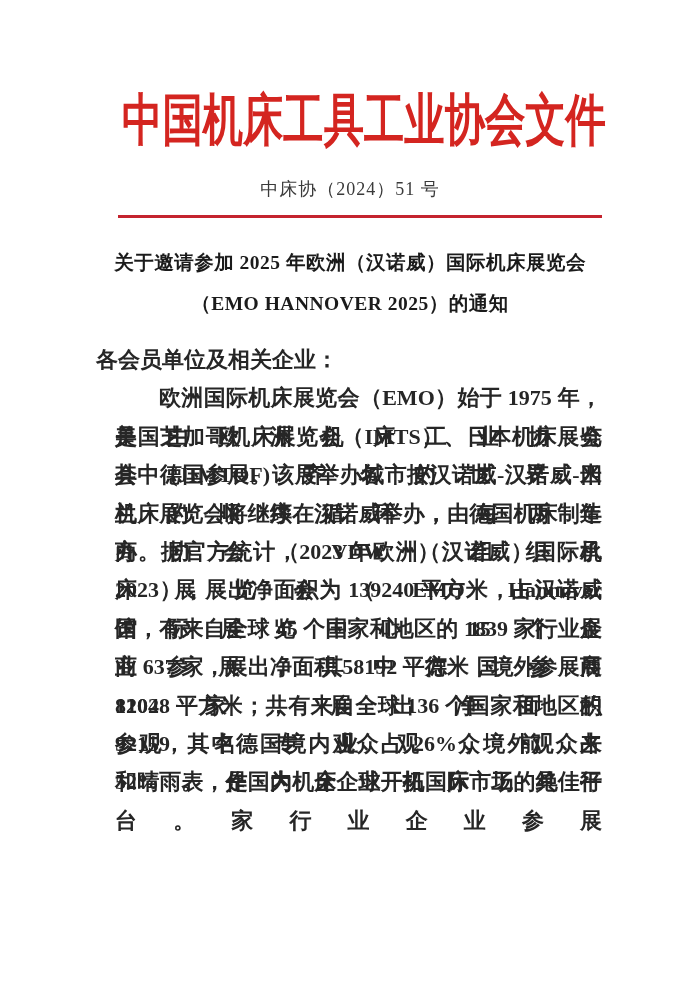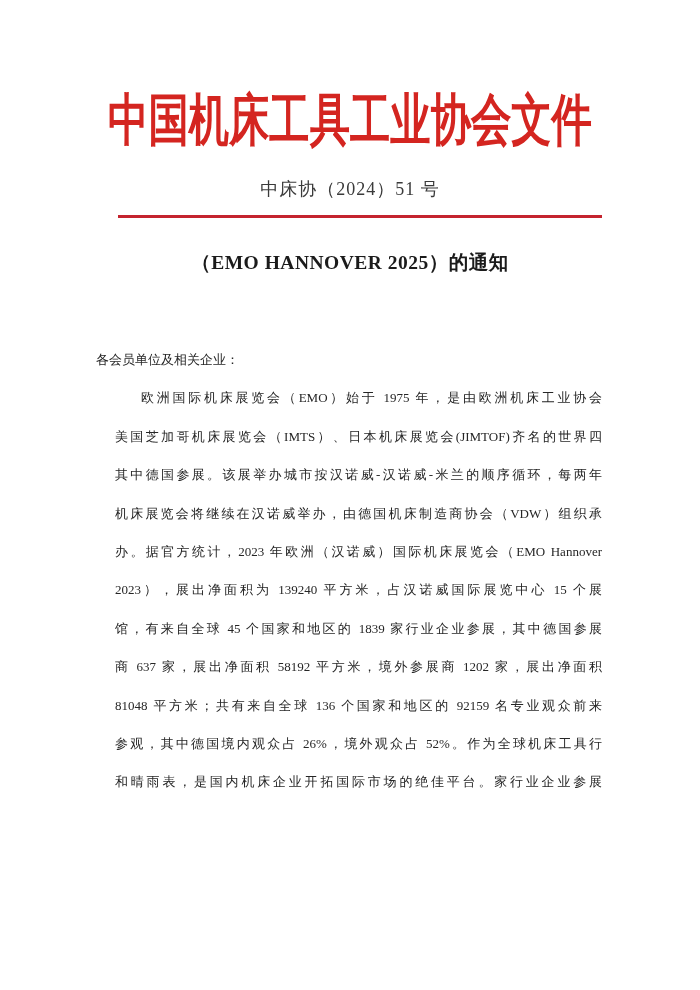--- a/index.html
+++ b/index.html
@@ -15,21 +15,21 @@
     overflow: hidden;
     font-family: "Liberation Serif", "DejaVu Serif", serif;
     color: #242424;
   }
   
   .agency-header {
     position: absolute;
     top: 88px;
     left: 0;
     width: 700px;
-    text-align: center;
+    text-align: right;
     color: var(--red_header, #d42520);
     font-weight: bold;
     white-space: nowrap;
   }
   .agency-header .inner {
     display: inline-block;
     font-size: 56px;
     line-height: 1.15;
     letter-spacing: 0px;
     transform: scaleX(0.72);
@@ -67,23 +67,24 @@
     line-height: 41px;
     color: #1b1b1b;
     letter-spacing: 0.5px;
   }
   
   .doc-body {
     position: absolute;
     top: 341px;
     left: 96px;
     width: 506px;
-    font-size: 13px;
+    font-size: 22px;
     line-height: 38.4px;
     color: #262626;
+    font-weight: bold;
   }
   .salutation {
     text-align: left;
   }
   .body-line {
     text-align: justify;
     text-align-last: justify;
     -moz-text-align-last: justify;
     height: 38.4px;
     overflow: visible;
@@ -100,20 +101,21 @@
 
   <div class="agency-header">
     <span class="inner">中国机床工具工业协会文件</span>
   </div>
 
   <div class="doc-number">中床协（2024）51 号</div>
 
   <div class="red-line"></div>
 
   <div class="doc-title">
+    <div class="title-line">关于邀请参加 2025 年欧洲（汉诺威）国际机床展览会</div>
     <div class="title-line">（EMO HANNOVER 2025）的通知</div>
   </div>
 
   <div class="doc-body">
     <div class="salutation">各会员单位及相关企业：</div>
     <div class="body-line indent">欧洲国际机床展览会（EMO）始于 1975 年，是由欧洲机床工业协会</div>
     <div class="body-line">美国芝加哥机床展览会（IMTS）、日本机床展览会(JIMTOF)齐名的世界四</div>
     <div class="body-line">其中德国参展。该展举办城市按汉诺威-汉诺威-米兰的顺序循环，每两年</div>
     <div class="body-line">机床展览会将继续在汉诺威举办，由德国机床制造商协会（VDW）组织承</div>
     <div class="body-line">办。据官方统计，2023 年欧洲（汉诺威）国际机床展览会（EMO Hannover</div>

